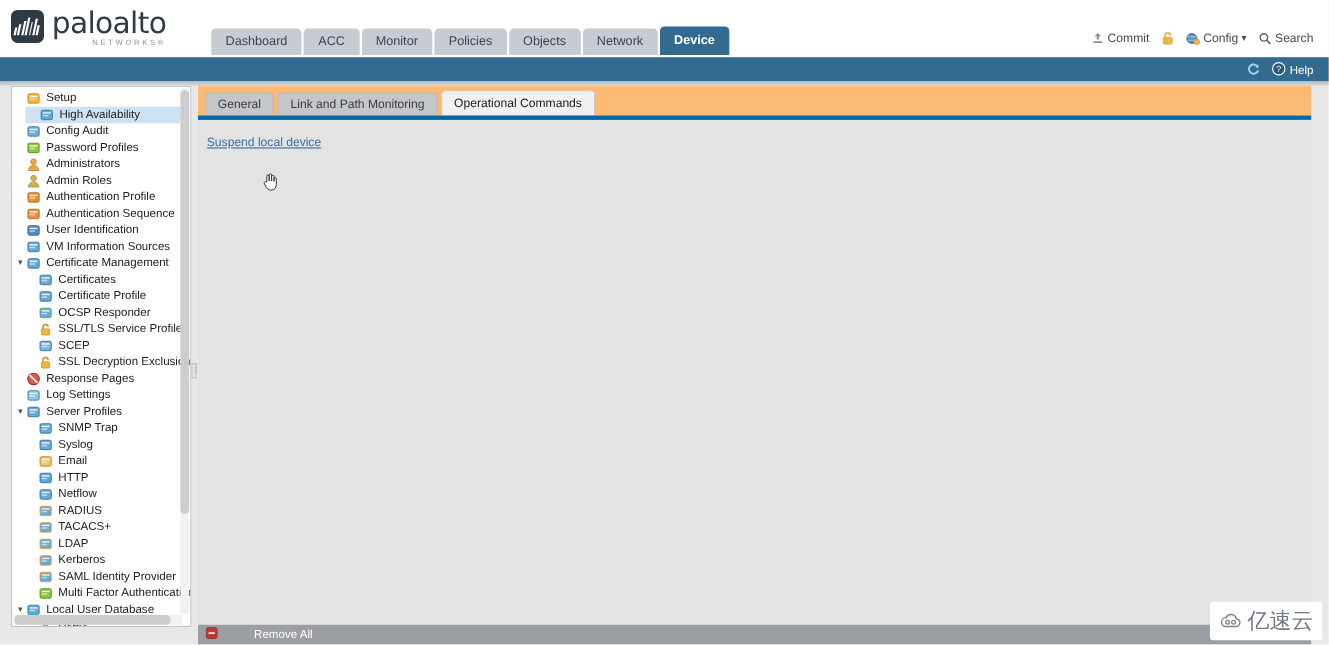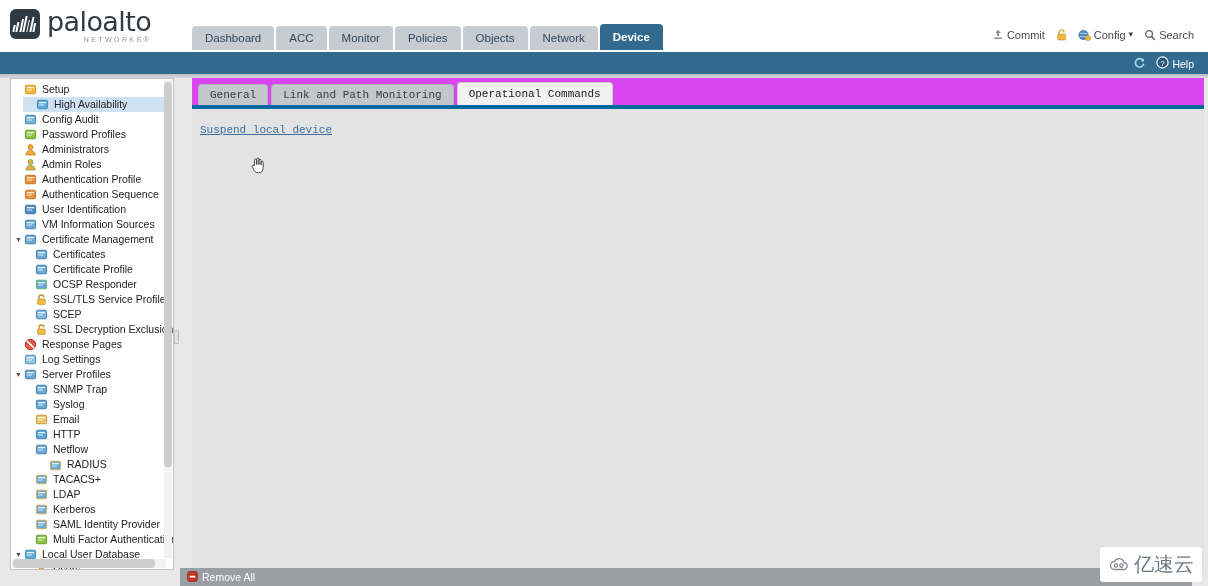--- a/index.html
+++ b/index.html
@@ -176,24 +176,23 @@
     width: 5px; height: 14px;
     background: #e2e2e2;
     border: 1px solid #c2c2c2;
     cursor: col-resize;
     font-size: 6px; color: #777;
     text-align: center; line-height: 12px;
   }
 
   
   .content {
-    position: absolute; left: 192px; top: 78px;
+    position: absolute; left: 180px; top: 78px;
     width: 1012px; height: 492px;
-    background: #d946ef;
-    font-family: Liberation Mono, monospace;
+    background: #fdba74;
   }
   .ctabs {
     position: absolute; left: 6px; top: 4px;
     display: flex; align-items: flex-end; gap: 3px;
   }
   .ctab {
     height: 21px;
     padding: 0 11px;
     background: #c3c7cb;
     color: #3a3a3a;
@@ -239,21 +238,21 @@
 
   
   .footer {
     position: absolute; left: 180px; top: 568px;
     width: 1012px; height: 18px;
     background: #9b9fa4;
     display: flex; align-items: center;
     padding-left: 7px;
     gap: 4px;
   }
-  .footer .lbl { font-size: 10.5px; color: #ffffff; cursor: pointer; }
+  .footer .lbl { font-size: 10.5px; color: #ffffff; cursor: pointer; margin-left: 29px; }
 
   .watermark {
     position: absolute; right: 6px; bottom: 4px;
     display: flex; align-items: center; gap: 4px;
     background: #ffffff;
     padding: 4px 8px;
     border-radius: 3px;
     color: #6f7a85;
     font-size: 20px;
     font-family: "DejaVu Sans", sans-serif;
@@ -573,21 +572,21 @@
         </div>
         <div class="tnode" style="padding-left: 13px;">
           <span class="twist"></span>
           <span class="ticon"><svg width="13" height="13" viewBox="0 0 13 13">
               <rect x="1.4" y="2.2" width="10.2" height="8.6" rx="1.4" fill="#6aa9d6" stroke="#2f6f9f" stroke-width="0.8"></rect>
               <rect x="2.9" y="4" width="7.2" height="1.3" fill="#ffffff" opacity="0.85"></rect>
               <rect x="2.9" y="6.4" width="5" height="1.3" fill="#ffffff" opacity="0.6"></rect>
             </svg></span>
           <span class="tlabel">Netflow</span>
         </div>
-        <div class="tnode" style="padding-left: 27px; align-items: flex-end;">
+        <div class="tnode" style="padding-left: 13px;">
           <span class="twist"></span>
           <span class="ticon"><svg width="13" height="13" viewBox="0 0 13 13">
               <rect x="1.4" y="2.2" width="10.2" height="8.6" rx="1.4" fill="#6aa9d6" stroke="#e0a32e" stroke-width="0.8"></rect>
               <rect x="2.9" y="4" width="7.2" height="1.3" fill="#ffffff" opacity="0.85"></rect>
               <rect x="2.9" y="6.4" width="5" height="1.3" fill="#ffffff" opacity="0.6"></rect>
             </svg></span>
           <span class="tlabel">RADIUS</span>
         </div>
         <div class="tnode" style="padding-left: 13px;">
           <span class="twist"></span>

